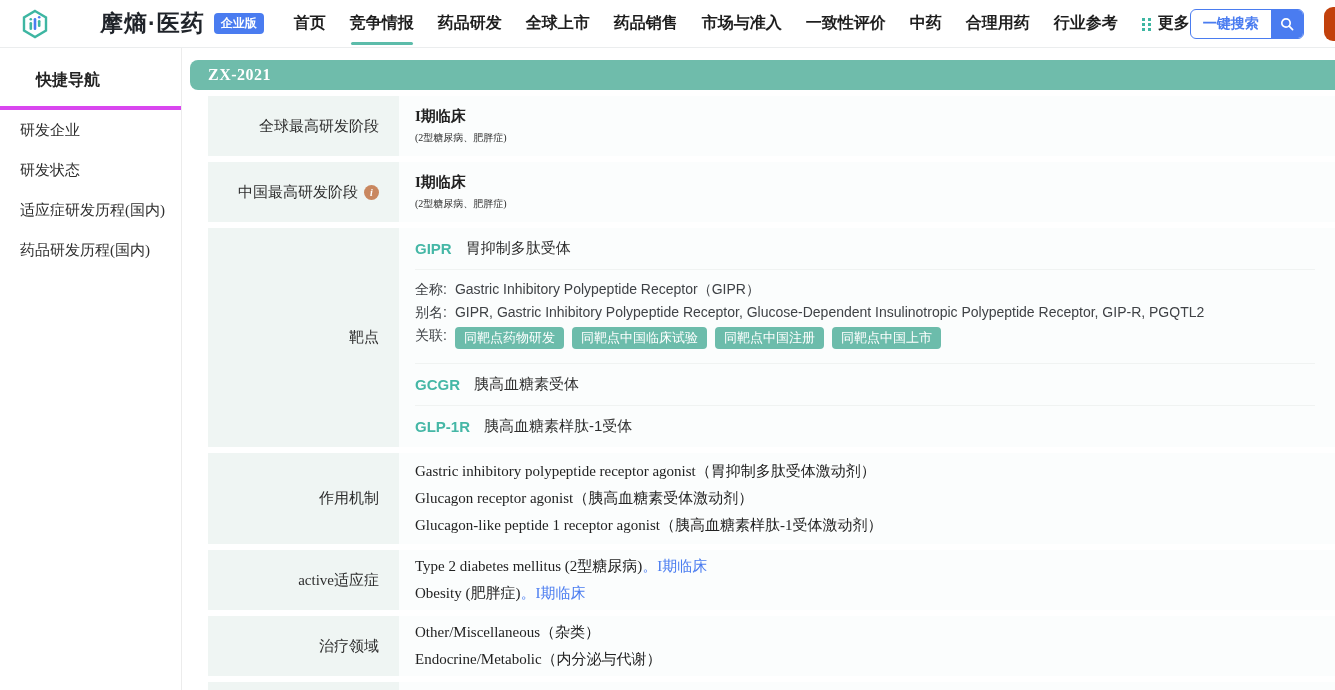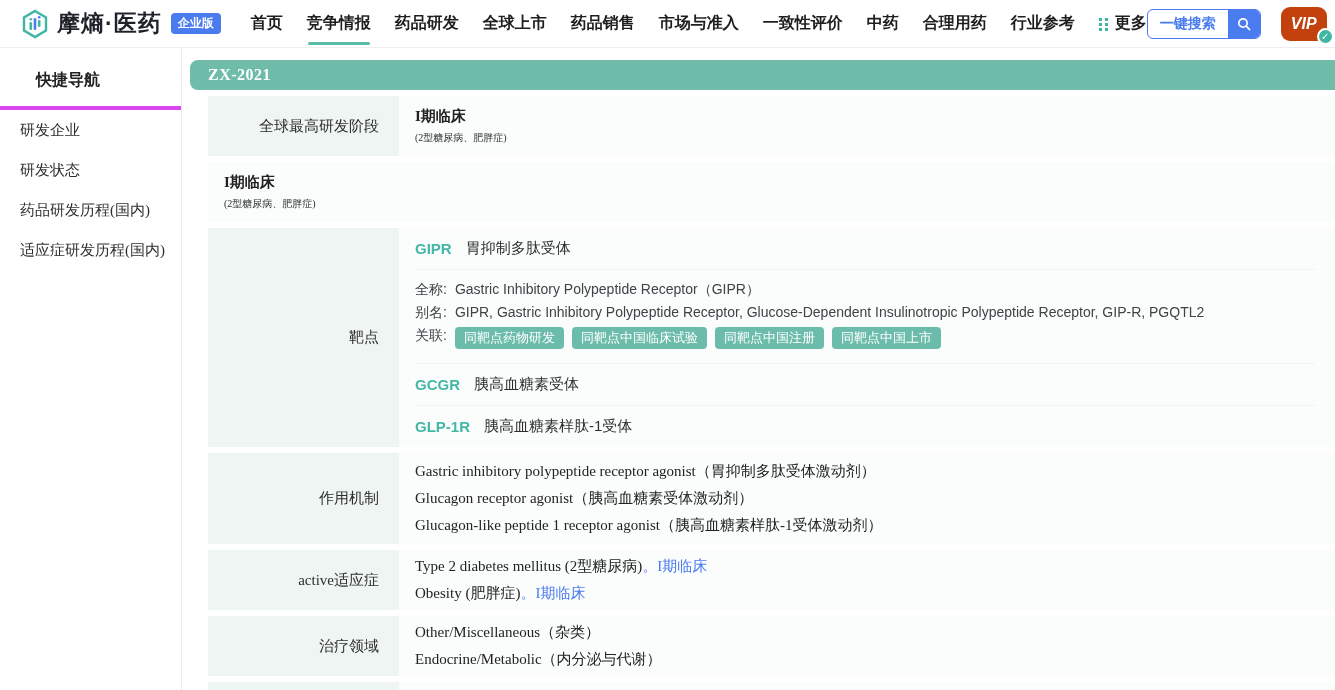--- a/index.html
+++ b/index.html
@@ -4,21 +4,21 @@
 <style>
   * { margin:0; padding:0; box-sizing:border-box; }
   html,body { width:1335px; height:690px; overflow:hidden; background:#fff;
     font-family:"Liberation Sans","DejaVu Sans",sans-serif; color:#333; }
 
   
   .topbar { display:flex; align-items:center; height:48px; padding:0 14px 0 20px;
     border-bottom:1px solid #ebedee; background:#fff; }
   .logo { display:flex; align-items:center; gap:7px; cursor:pointer; flex-shrink:0; }
   .logo-icon { width:30px; height:30px; }
-  .brand-name { font-size:23px; font-weight:700; color:#1f2329; letter-spacing:1px; white-space:nowrap; }
+  .brand-name { font-size:23px; font-weight:700; color:#1f2329; letter-spacing:1px; white-space:nowrap;margin-left:43px; }
   .brand-badge { background:#4a7cf0; color:#fff; font-size:12px; font-weight:700;
     padding:2px 7px; border-radius:4px; margin-left:2px; white-space:nowrap; }
   .nav { display:flex; align-items:center; gap:24px; margin-left:30px; height:48px; }
   .nav-item { font-family:"Liberation Serif","DejaVu Serif",serif; font-size:16px; font-weight:600;
     color:#1e1e1e; height:48px; display:flex; align-items:center; position:relative;
     cursor:pointer; white-space:nowrap; }
   .nav-item.active::after { content:""; position:absolute; left:1px; right:1px; bottom:3px;
     height:3px; border-radius:2px; background:#5cbcaa; }
   .nav-more { display:flex; align-items:center; gap:5px; }
   .search-box { margin-left:auto; display:flex; align-items:center; height:30px;
@@ -146,40 +146,44 @@
     <span>VIP</span>
     <span class="vip-check">✓</span>
   </div>
 </header>
 
 <div class="layout">
   <aside class="sidebar">
     <div class="sidebar-title">快捷导航</div>
     <div class="side-item">研发企业</div>
     <div class="side-item">研发状态</div>
+    <div class="side-item">适应症研发历程(国内)</div>
     <div class="side-item">药品研发历程(国内)</div>
-    <div class="side-item">适应症研发历程(国内)</div>
   </aside>
 
   <main class="content">
     <div class="page-header">
       <span>ZX-2021</span>
     </div>
 
     <div class="rows">
 
       <div class="row">
         <div class="row-label">全球最高研发阶段</div>
         <div class="row-value">
           <div class="phase">I期临床</div>
           <div class="phase-ind">(2型糖尿病、肥胖症)</div>
         </div>
       </div>
 
       <div class="row">
+        <div class="row-label">
+          <span>中国最高研发阶段</span>
+          <span class="info-icon">i</span>
+        </div>
         <div class="row-value">
           <div class="phase">I期临床</div>
           <div class="phase-ind">(2型糖尿病、肥胖症)</div>
         </div>
       </div>
 
       <div class="row">
         <div class="row-label">靶点</div>
         <div class="row-value target-value">
 

